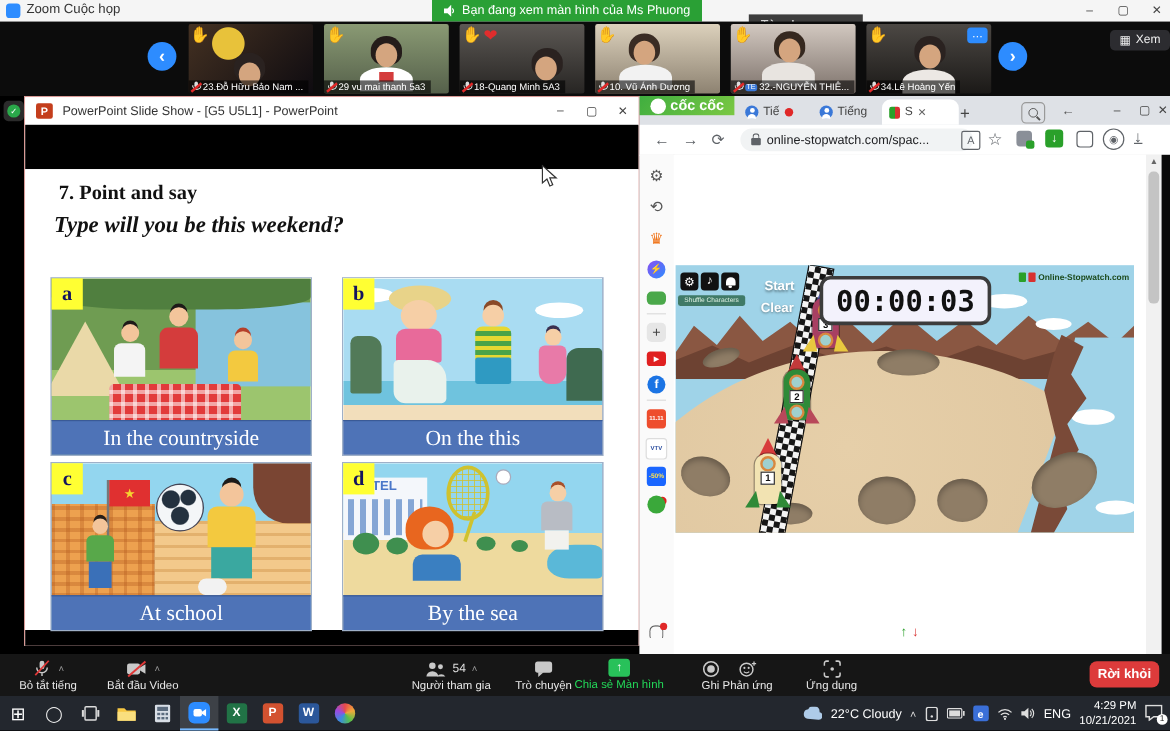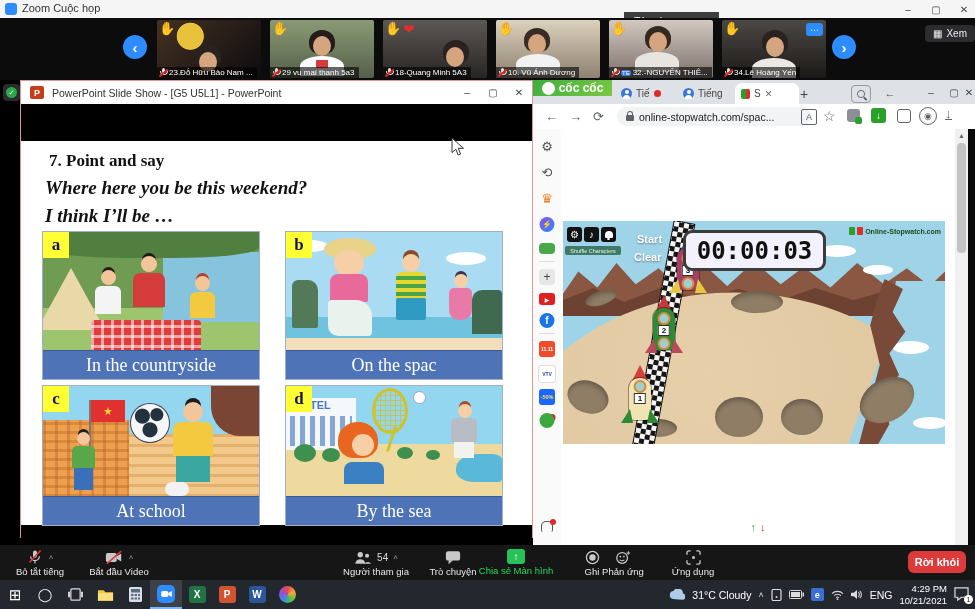--- a/index.html
+++ b/index.html
@@ -117,20 +117,27 @@
   .clock{display:flex;flex-direction:column;align-items:flex-end;font-size:9.5px;line-height:1.25;}
 </style>
 </head>
 <body>
 
 <div class="screen">
 
   <div class="abs ztitle flex">
     <div class="abs" style="left:5px;top:3px;width:12px;height:12px;border-radius:3px;background:#2d8cff;"></div>
     <span class="appname abs" style="left:22px;top:2px;">Zoom Cuộc họp</span>
+    <div class="abs gbanner" style="left:360px;top:0;">
+      <svg width="10" height="10" viewBox="0 0 10 10">
+          <polygon points="0,3 3,3 6,0 6,10 3,7 0,7" fill="#fff"></polygon>
+          <path d="M7 3 a3 3 0 0 1 0 4" stroke="#fff" fill="none"></path>
+        </svg>
+      <span>Bạn đang xem màn hình của Ms Phuong</span>
+    </div>
     <div class="abs viewopt" style="left:624px;top:0;margin-top:12px;">
       <span>Tùy chọn xem</span>
       <span class="chev">˅</span>
     </div>
     <div class="abs wbtn" style="left:895px;top:0;">–</div>
     <div class="abs wbtn" style="left:923px;top:0;">▢</div>
     <div class="abs wbtn" style="left:951px;top:0;">✕</div>
   </div>
 
   <div class="abs strip">
@@ -247,22 +254,21 @@
         <div class="wbtn">–</div>
         <div class="wbtn">▢</div>
         <div class="wbtn">✕</div>
       </div>
     </div>
     <div class="blackband" style="top:23px;height:37px;"></div>
     <div class="blackband" style="top:444px;height:13px;"></div>
 
     <div class="slide">
       <div class="abs" style="left:28px;top:10px;font-size:17px;font-weight:bold;color:#111;">7. Point and say</div>
-      <div class="abs" style="left:24px;top:36px;font-size:19px;font-weight:bold;font-style:italic;color:#111;">Where here you be this weekend?</div>
-      <div class="abs" style="left:24px;top:64px;font-size:19px;font-weight:bold;font-style:italic;color:#111;">I think I’ll be …</div>
+      <div class="abs" style="left:24px;top:36px;font-size:19px;font-weight:bold;font-style:italic;color:#111;">Type will you be this weekend?</div>
 
       <div class="card" style="left:22px;top:91px;width:216px;height:147px;">
         <div class="scene">
           <div class="sh" style="inset:0;background:linear-gradient(180deg,#6f9c52 0 52%,#9cc56e 52% 100%);"></div>
           <div class="sh" style="left:120px;top:20px;width:96px;height:70px;background:#86c3dd;"></div>
           <div class="sh" style="left:0;top:0;width:216px;height:26px;background:#507f3f;border-radius:0 0 40% 40%;"></div>
           <div class="sh" style="left:-6px;top:36px;width:0;height:0;border-left:34px solid transparent;border-right:34px solid transparent;border-bottom:62px solid #ead9a8;"></div>
           <div class="sh" style="left:48px;top:88px;width:110px;height:38px;background:repeating-linear-gradient(0deg,rgba(255,255,255,.55) 0 3px,transparent 3px 10px),repeating-linear-gradient(90deg,rgba(255,255,255,.55) 0 3px,transparent 3px 10px),#e23b3b;border-radius:4px;"></div>
           <div class="sh" style="left:58px;top:38px;width:15px;height:15px;border-radius:50%;background:#f3c59b;box-shadow:0 -4px 0 -1px #1d1a18;"></div>
           <div class="sh" style="left:52px;top:54px;width:26px;height:28px;background:#f4f4f4;border-radius:6px 6px 0 0;"></div>
@@ -286,21 +292,21 @@
           <div class="sh" style="left:48px;top:18px;width:30px;height:26px;border-radius:50%;background:#f6cfa6;"></div>
           <div class="sh" style="left:44px;top:42px;width:38px;height:28px;background:#e86a9a;border-radius:8px 8px 2px 2px;"></div>
           <div class="sh" style="left:42px;top:68px;width:44px;height:36px;background:#e9f2ec;border-radius:4px 16px 4px 10px;"></div>
           <div class="sh" style="left:116px;top:22px;width:18px;height:18px;border-radius:50%;background:#f6cfa6;box-shadow:0 -5px 0 -1px #8a4a28;"></div>
           <div class="sh" style="left:110px;top:40px;width:30px;height:28px;background:repeating-linear-gradient(0deg,#e6d832 0 4px,#4aa348 4px 8px);border-radius:6px 6px 0 0;"></div>
           <div class="sh" style="left:110px;top:66px;width:30px;height:22px;background:#2f9ac2;border-radius:2px;"></div>
           <div class="sh" style="left:168px;top:42px;width:14px;height:14px;border-radius:50%;background:#f6cfa6;box-shadow:0 -4px 0 -1px #3a3050;"></div>
           <div class="sh" style="left:163px;top:56px;width:23px;height:32px;background:#e87aa8;border-radius:5px 5px 10px 10px;"></div>
         </div>
         <div class="card-letter">b</div>
-        <div class="card-banner">On the spac</div>
+        <div class="card-banner">On the this</div>
       </div>
 
       <div class="card" style="left:22px;top:245px;width:216px;height:139px;">
         <div class="scene">
           <div class="sh" style="inset:0;background:#93d6ef;"></div>
           <div class="sh" style="left:0;top:34px;width:86px;height:77px;background:repeating-linear-gradient(0deg,rgba(180,90,30,.35) 0 3px,transparent 3px 9px),repeating-linear-gradient(90deg,rgba(180,90,30,.35) 0 3px,transparent 3px 12px),#eda14f;"></div>
           <div class="sh" style="left:86px;top:48px;width:130px;height:63px;background:repeating-linear-gradient(0deg,rgba(190,120,40,.3) 0 3px,transparent 3px 10px),#f3c98b;"></div>
           <div class="sh" style="left:168px;top:0;width:48px;height:50px;background:#7a4533;border-radius:0 0 0 60%;"></div>
           <div class="sh" style="left:46px;top:14px;width:2px;height:60px;background:#777;"></div>
           <div class="sh ctr" style="left:48px;top:14px;width:34px;height:22px;background:#e03030;color:#f5d430;font-size:11px;">
@@ -635,21 +641,21 @@
         <span class="office" style="background:#2b579a;">W</span>
       </div>
     <div class="tb-ico" style="width:30px;">
       <span style="width:17px;height:17px;border-radius:50%;background:conic-gradient(#e84a4a,#f0a83a,#58c048,#3a8ce0,#9a4ae0,#e84a4a);display:inline-block;"></span>
     </div>
 
     <div class="tray">
       <svg width="16" height="11" viewBox="0 0 16 11">
           <path d="M4 10 a4 4 0 0 1 .5-7.9 A5 5 0 0 1 14 4.5 a3.2 3.2 0 0 1 -1 6.3 Z" fill="#aecbe8"></path>
         </svg>
-      <span>31°C Cloudy</span>
+      <span>22°C Cloudy</span>
       <span class="chev" style="color:#ddd;font-size:9px;">˄</span>
       <svg width="11" height="12" viewBox="0 0 11 12">
           <rect x="1" y="0.5" width="9" height="11" rx="1.5" fill="none" stroke="#ddd" stroke-width="1.2"></rect>
           <circle cx="5.5" cy="8" r="1" fill="#ddd"></circle>
         </svg>
       <svg width="15" height="9" viewBox="0 0 15 9">
           <rect x="0.5" y="0.5" width="12" height="8" rx="1" fill="none" stroke="#ddd"></rect>
           <rect x="2" y="2" width="9" height="5" fill="#ddd"></rect>
           <rect x="13.5" y="2.5" width="1.5" height="4" fill="#ddd"></rect>
         </svg>

